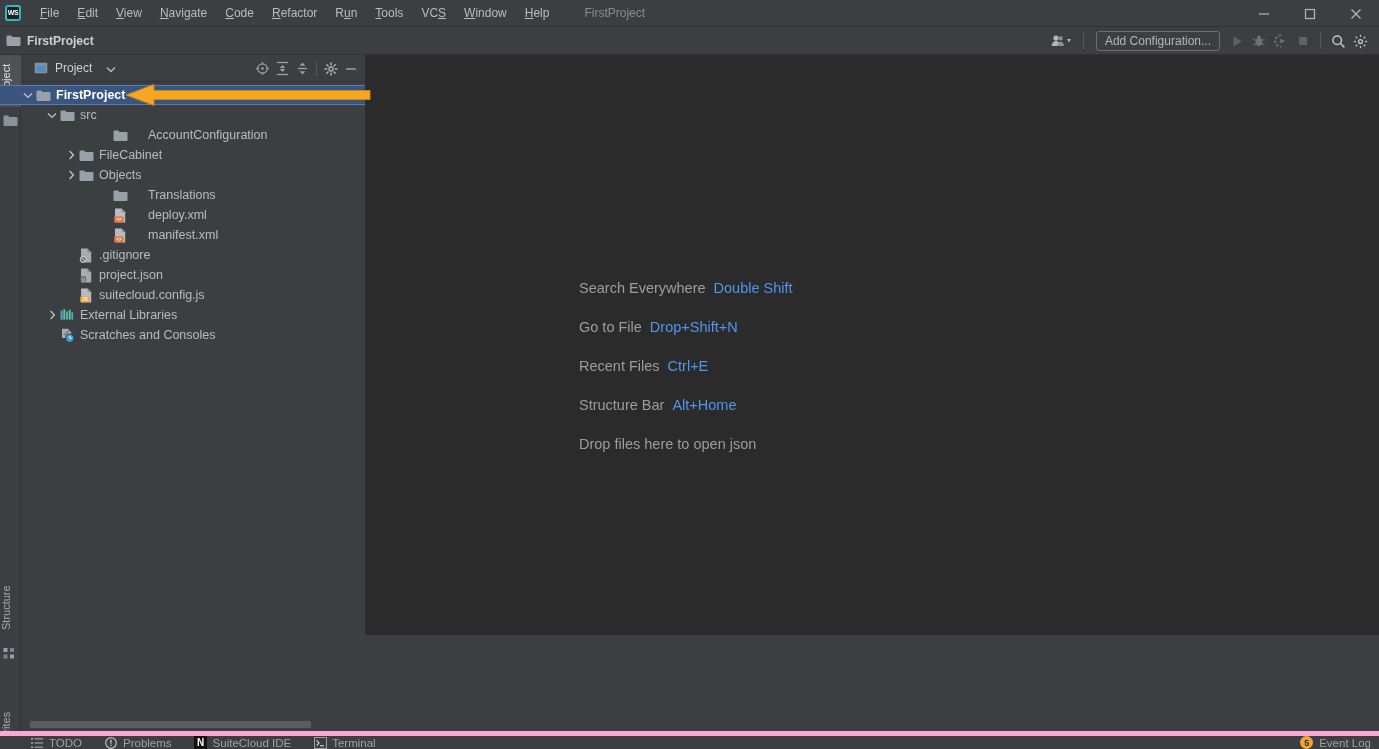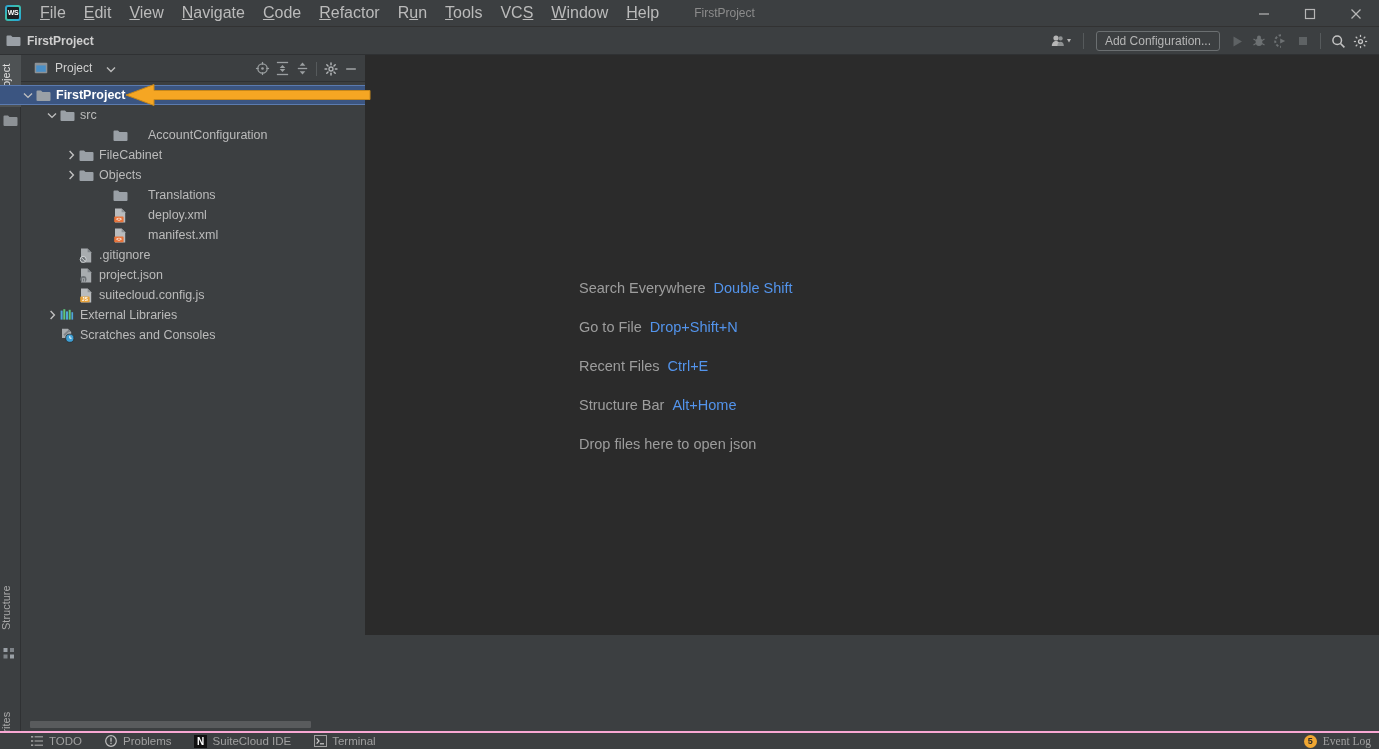--- a/index.html
+++ b/index.html
@@ -22,21 +22,21 @@
     border-radius: 3px; position: relative; overflow: hidden;
     background: linear-gradient(135deg,#2a9fd6 0%, #3ec3a8 45%, #23a3e0 100%);
   }
   .applogo .inner {
     position: absolute; left: 2px; top: 2px; right: 2px; bottom: 2px;
     background: #1d1f22; border-radius: 1px;
     color: #fff; font-size: 7px; font-weight: bold; line-height: 12px;
     text-align: center; letter-spacing: -0.5px;
   }
   .menu-item {
-    font-size: 16px; color: #bbbbbb; padding: 3px 9px; white-space: nowrap;
+    font-size: 12px; color: #bbbbbb; padding: 3px 9px; white-space: nowrap;
     cursor: default;
   }
   .menu-item u { text-decoration: underline; }
   .win-title {
     font-size: 12px; color: #8c8c8c; margin-left: 26px; white-space: nowrap;
   }
   .wincontrols { position: absolute; right: 0; top: 0; height: 27px; display: flex; }
   .wc { width: 46px; height: 27px; display: flex; align-items: center; justify-content: center; }
   .wc svg { display:block; }
 
@@ -119,21 +119,21 @@
     background: #2b2b2b;
   }
   .welcome { position: absolute; left: 214px; top: 213px; }
   .wrow { height: 39px; display: flex; align-items: center; font-size: 14.5px; }
   .wrow .txt { color: #9d9d9d; }
   .wrow .key { color: #5394ec; margin-left: 8px; }
 
   
   .statusbar {
     position: absolute; left: 0; top: 731px; width: 1379px; height: 18px;
-    background: #3c3f41; border-top: 2px solid #f9a8d4;
+    background: #3c3f41; border-top: 5px solid #f9a8d4;
     display: flex; align-items: center;
   }
   .sb-item { display: flex; align-items: center; font-size: 11.5px; color: #a0a0a0;
     margin-right: 22px; white-space: nowrap; }
   .sb-item .si { width: 14px; height: 14px; margin-right: 5px;
     display:flex; align-items:center; justify-content:center; }
   .sb-right { position: absolute; right: 8px; display: flex; align-items: center; }
   .badge { width: 13px; height: 13px; border-radius: 50%; background: #f0a732;
     color: #2b2b2b; font-size: 9px; font-weight: bold;
     display:flex; align-items:center; justify-content:center; margin-right: 6px; }
@@ -582,17 +582,17 @@
           <rect x="0.5" y="0.5" width="12" height="11" fill="none" stroke="#a0a0a0" stroke-width="1"></rect>
           <path d="M2.6 3.4 L5 6 L2.6 8.6" fill="none" stroke="#cccccc" stroke-width="1.2"></path>
           <line x1="6" y1="8.8" x2="10" y2="8.8" stroke="#cccccc" stroke-width="1.2"></line>
         </svg>
       </span>
       <span>Terminal</span>
     </div>
 
     <div class="sb-right">
       <span class="badge">5</span>
-      <span style="font-size:11.5px;color:#a0a0a0;font-family:Liberation Serif, serif;">Event Log</span>
+      <span style="font-size:11.5px;color:#a0a0a0;">Event Log</span>
     </div>
   </div>
 
 </div>
 
 </body></html>

